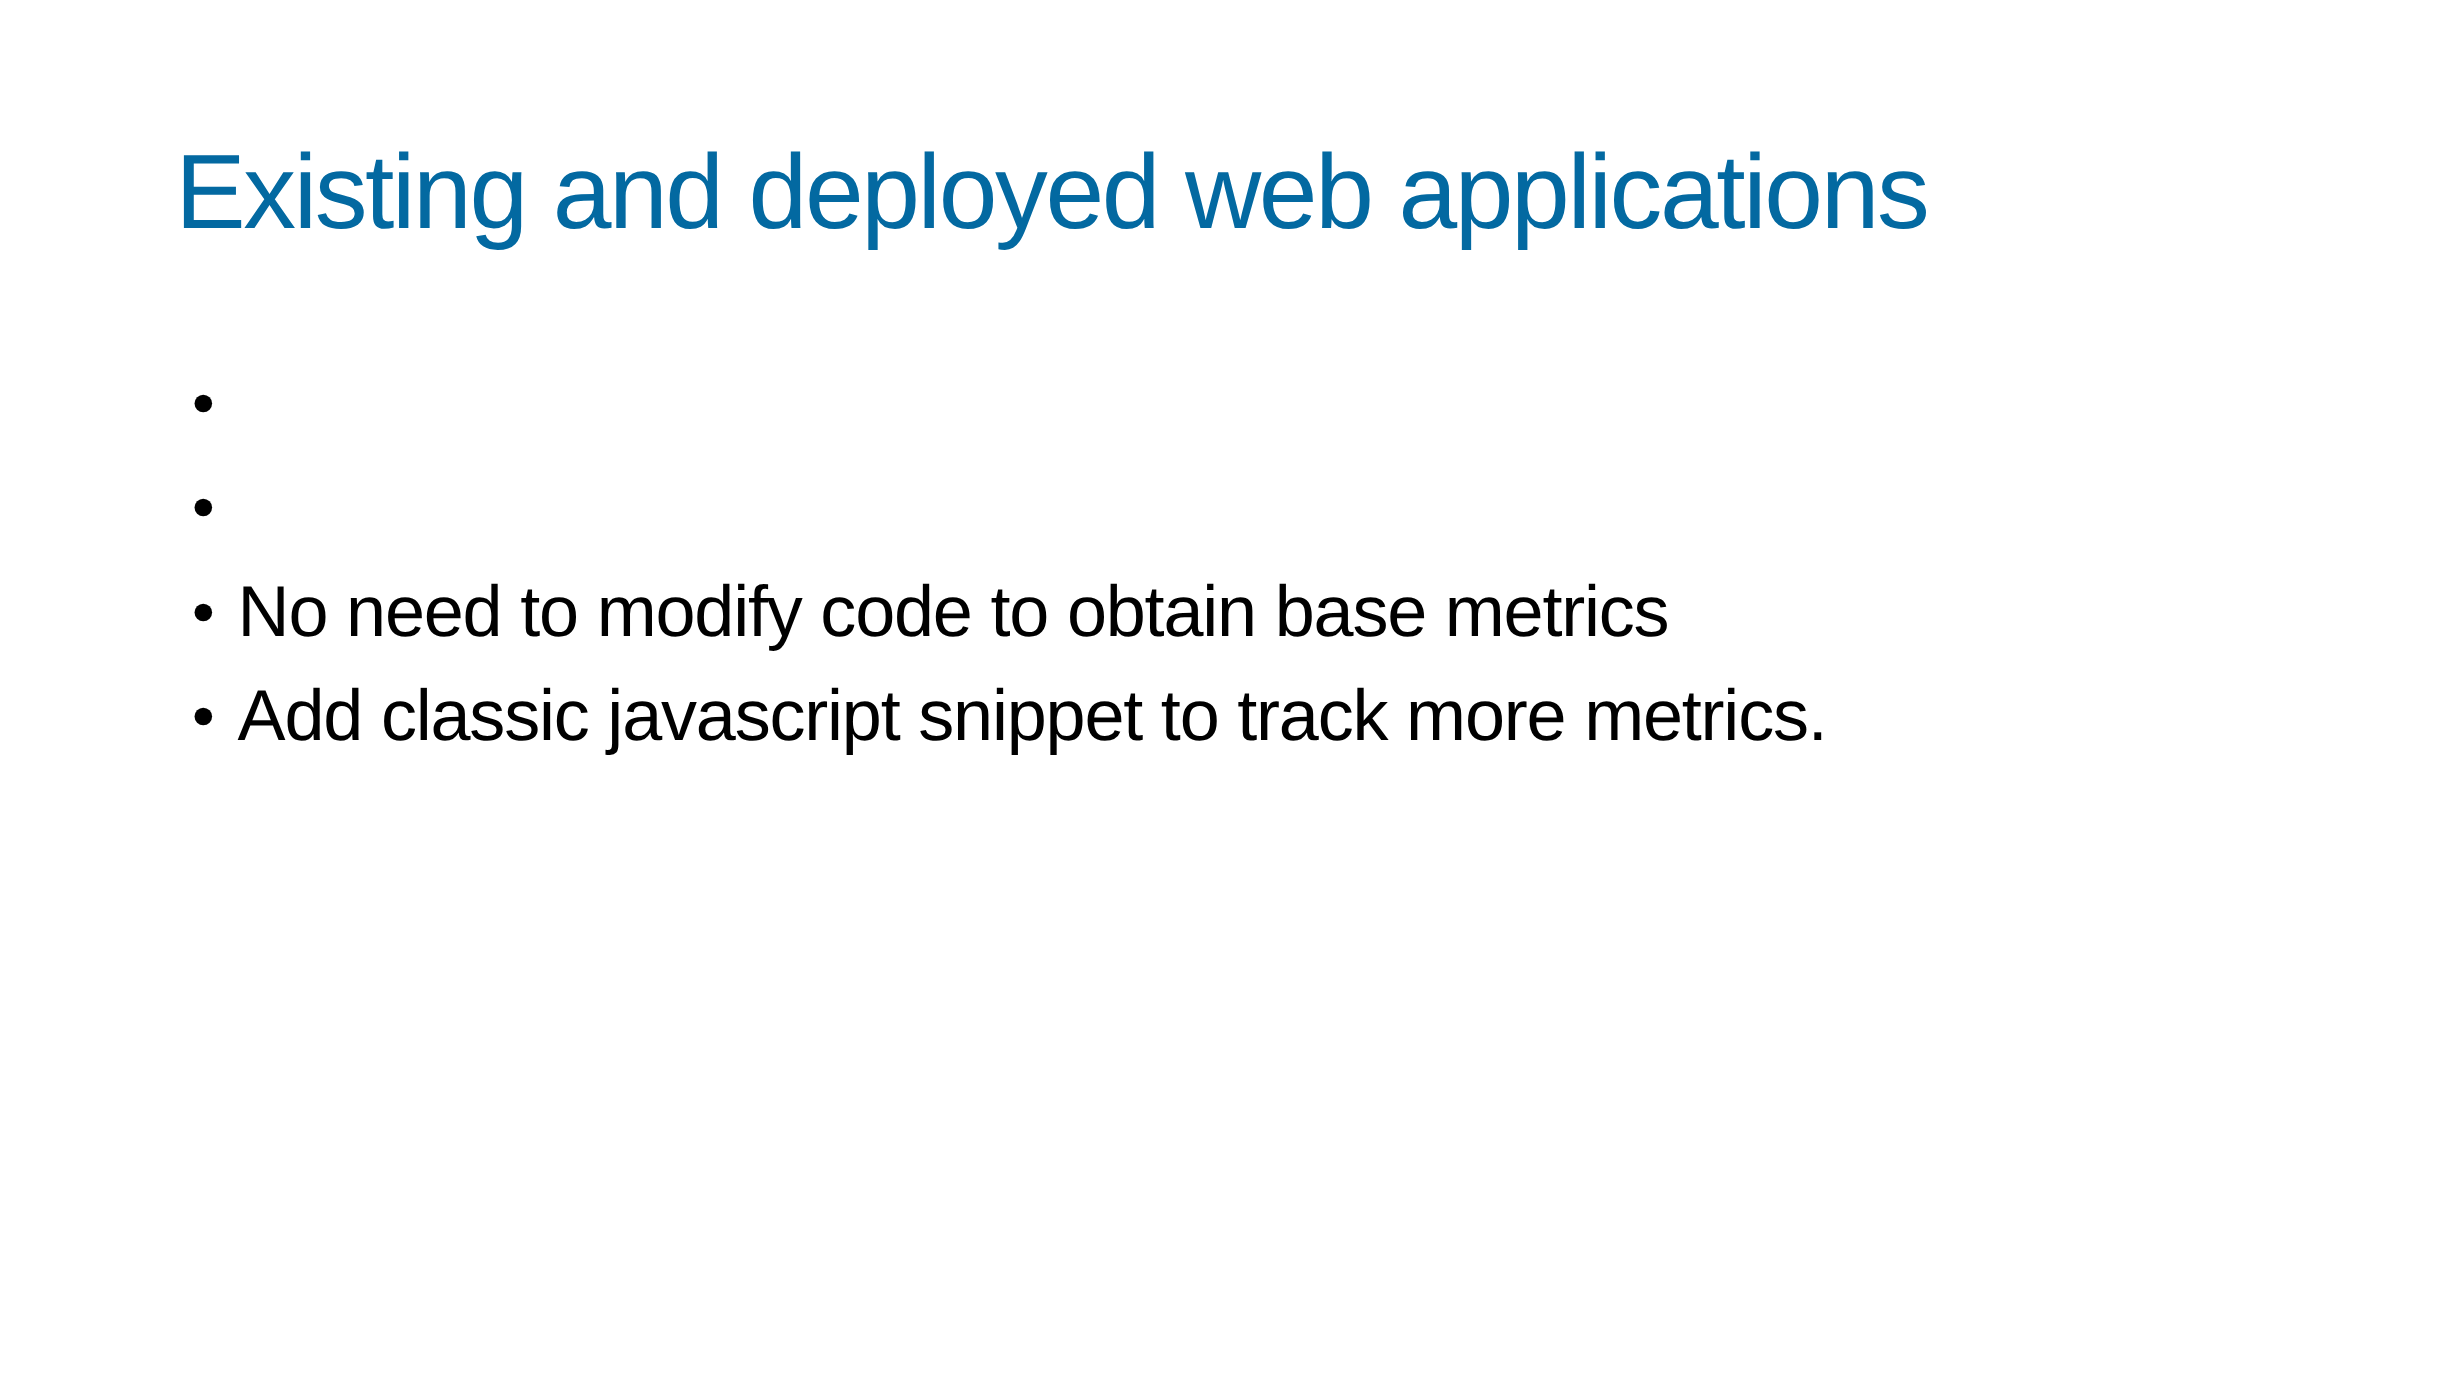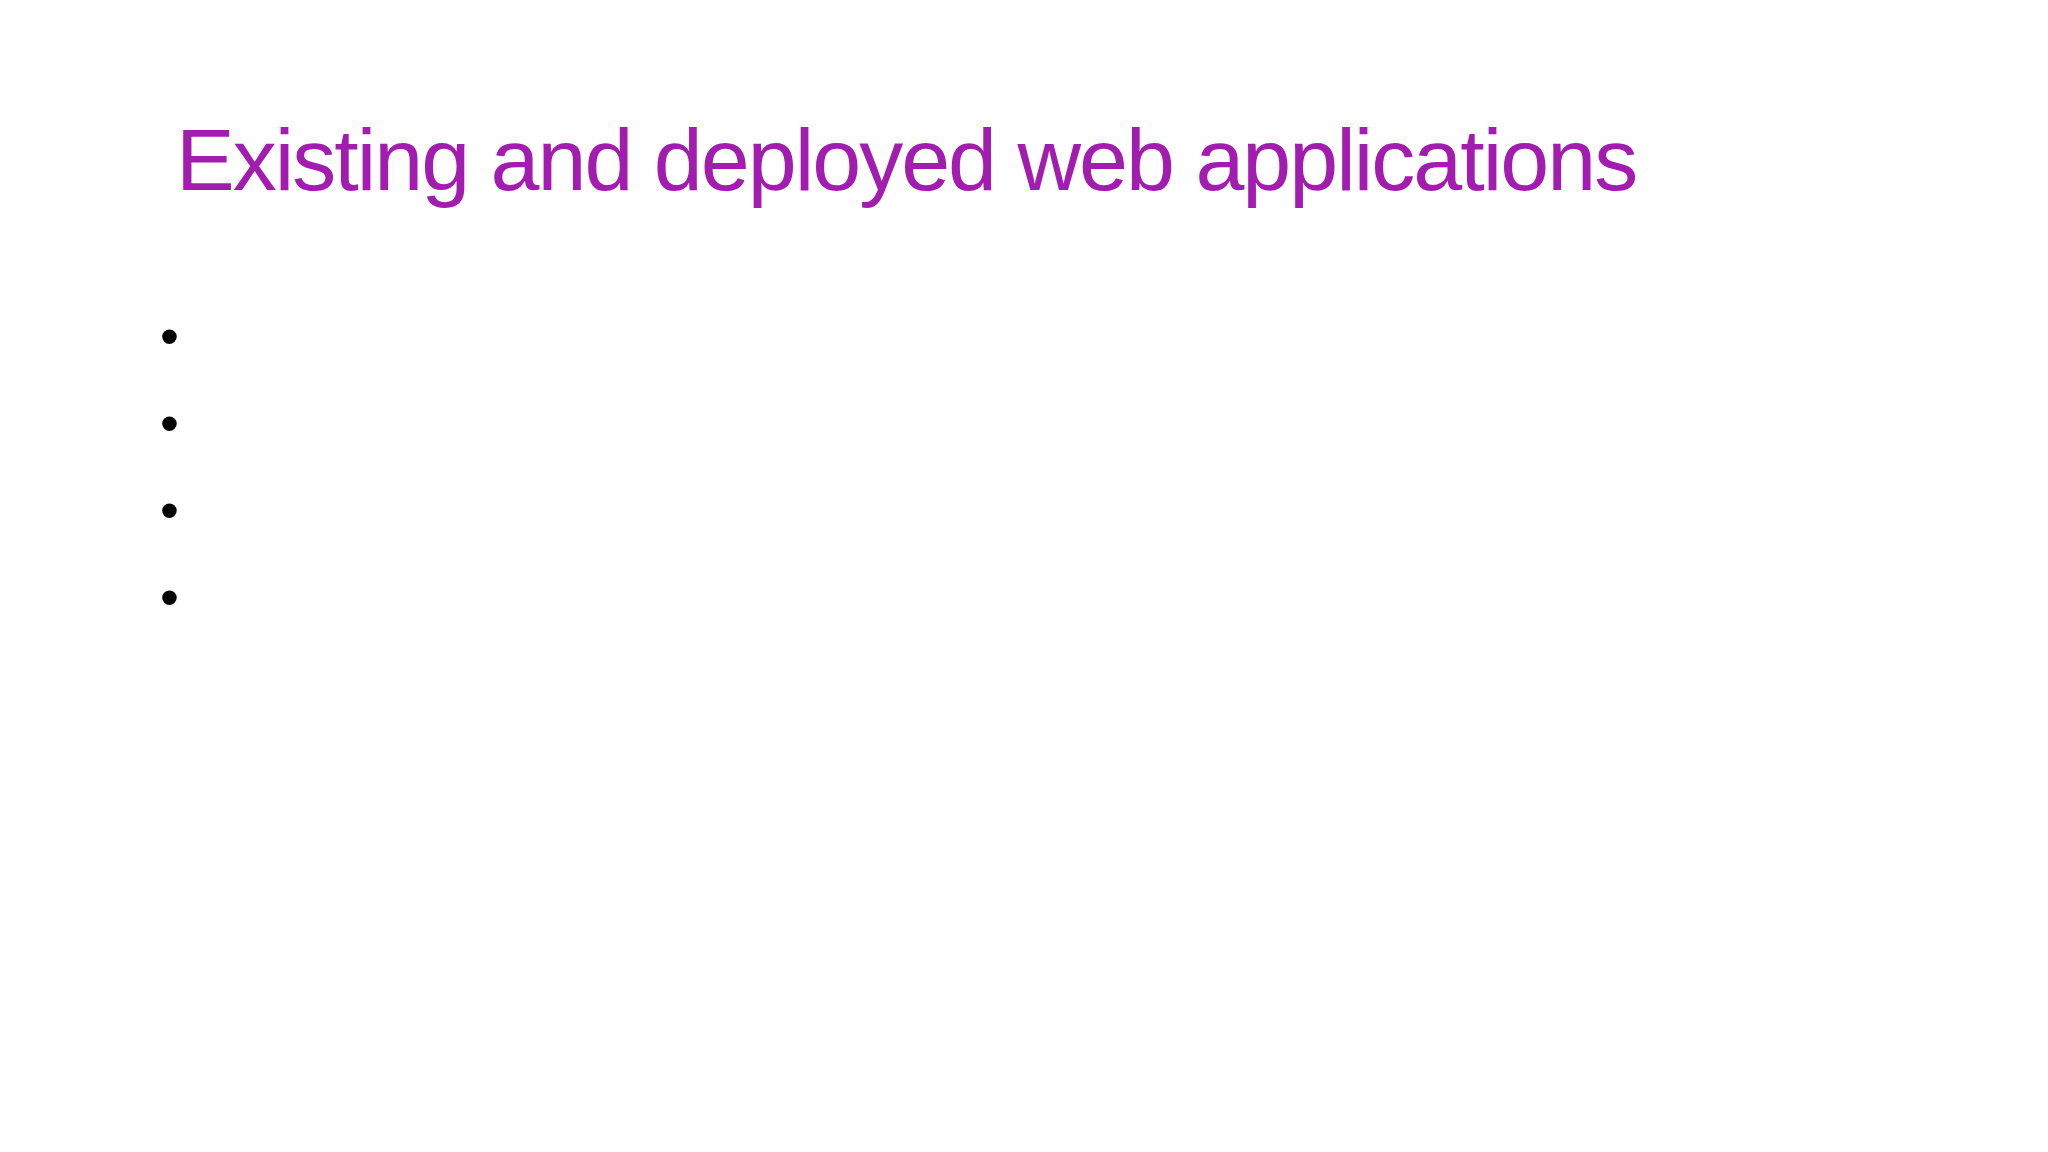--- a/index.html
+++ b/index.html
@@ -11,28 +11,28 @@
     position: relative;
     width: 2048px;
     height: 1152px;
     background: #ffffff;
     overflow: hidden;
     font-family: "Liberation Sans", sans-serif;
     color: #000000;
   }
   .slide-title {
     position: absolute;
-    left: 176px;
+    left: 146px;
     top: 112px;
     margin: 0;
     font-size: 88px;
     font-weight: 400;
     letter-spacing: -2px;
     line-height: 1.1;
-    color: #a21caf;
+    color: #0369a1;
     white-space: nowrap;
   }
   .bullet-list {
     position: absolute;
     left: 160px;
     top: 292px;
     margin: 0;
     padding: 0;
     list-style: none;
   }
@@ -65,21 +65,23 @@
     <li class="bullet-item">
       <span class="bullet-marker">•</span>
     </li>
 
     <li class="bullet-item">
       <span class="bullet-marker">•</span>
     </li>
 
     <li class="bullet-item">
       <span class="bullet-marker">•</span>
+      <span>No need to modify code to obtain base metrics</span>
     </li>
 
     <li class="bullet-item">
       <span class="bullet-marker">•</span>
+      <span>Add classic javascript snippet to track more metrics.</span>
     </li>
 
   </ul>
 
 </div>
 
 </body></html>

